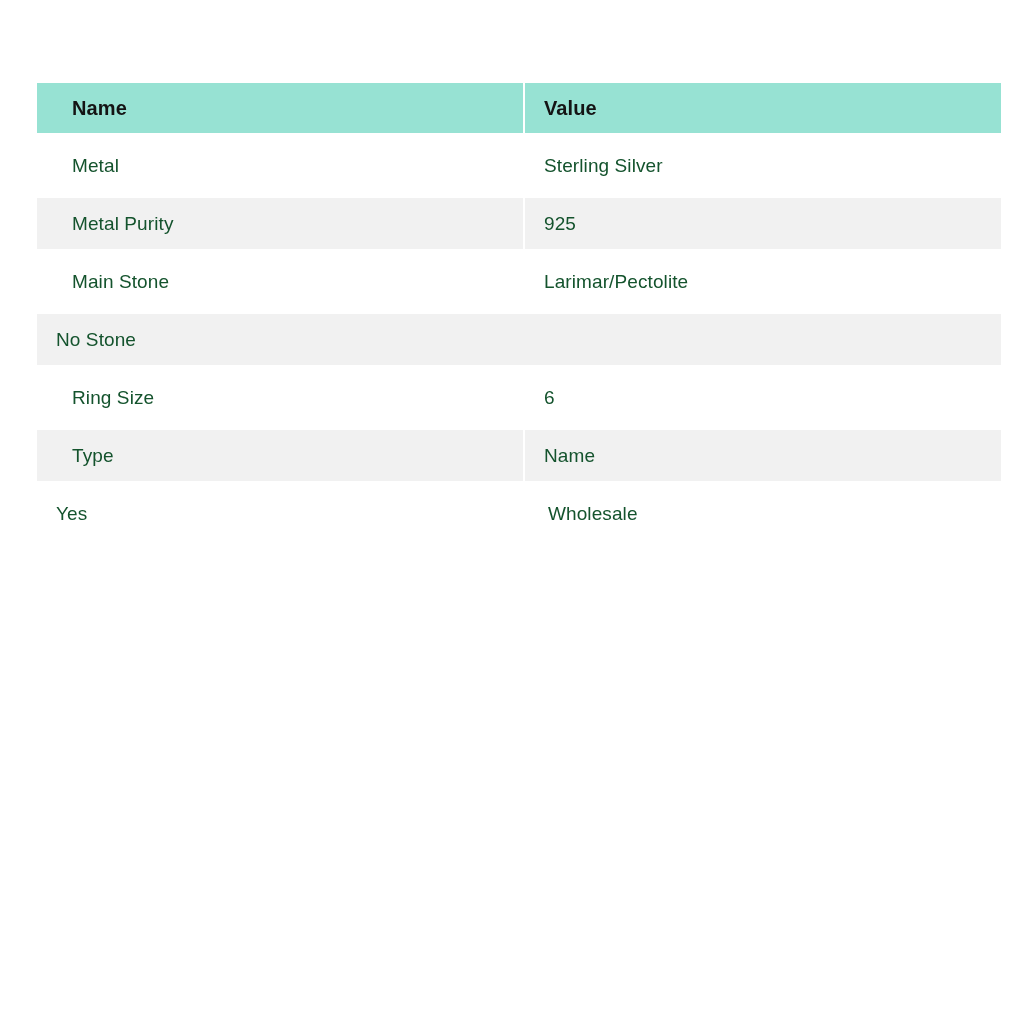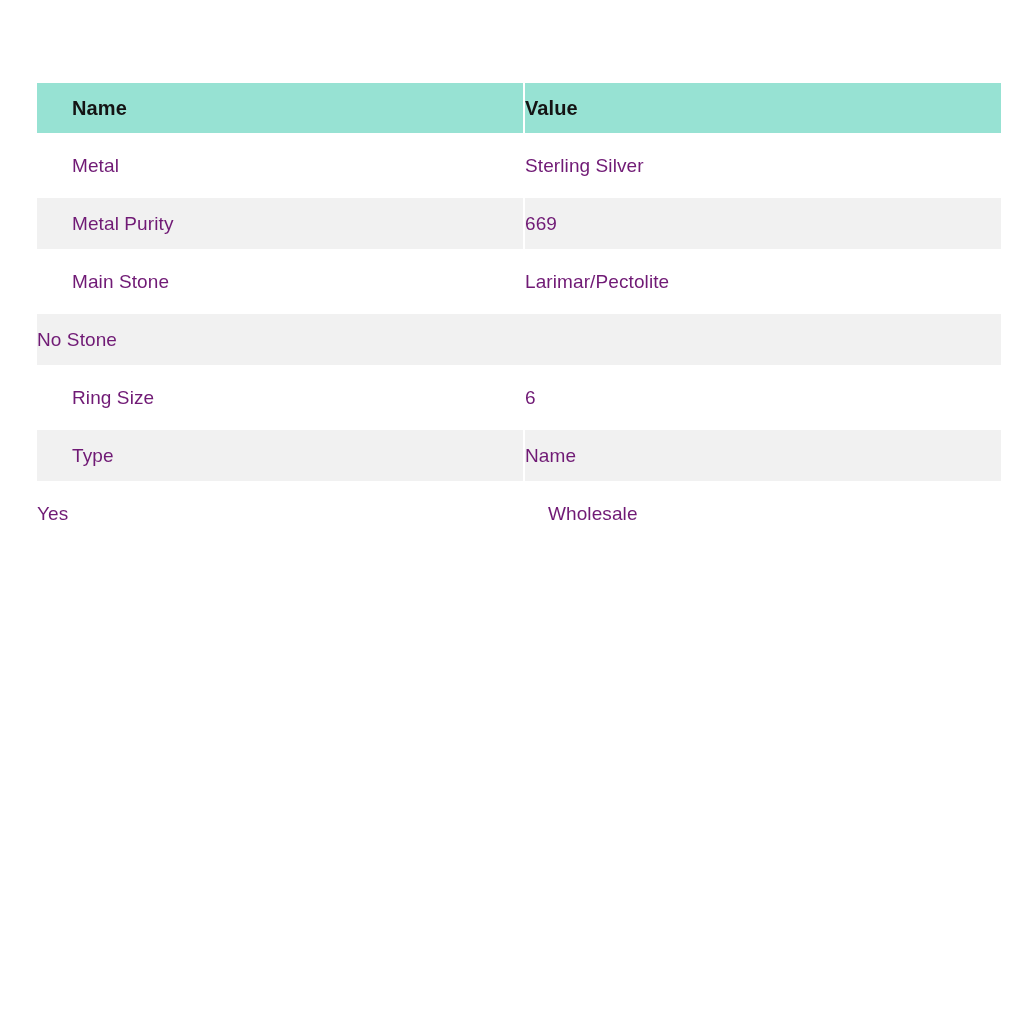--- a/index.html
+++ b/index.html
@@ -26,32 +26,33 @@
     height: 50px;
   }
   .cell {
     display: flex;
     align-items: center;
     box-sizing: border-box;
     height: 100%;
     background: #ffffff;
     font-size: 19px;
     font-weight: 400;
-    color: #701a75;
+    color: #14532d;
     letter-spacing: 0.1px;
     overflow: hidden;
     white-space: nowrap;
   }
   .c-name {
     flex: 0 0 486px;
     padding-left: 35px;
     margin-right: 2px;
   }
   .c-value {
     flex: 1 1 auto;
+    padding-left: 19px;
   }
   .header-row .cell {
     background: #97e2d3;
     font-size: 20px;
     font-weight: 600;
     color: #141414;
   }
   .t-row.alt .cell {
     background: #f1f1f1;
     text-align: center;
@@ -78,21 +79,21 @@
     <div class="cell c-value">
       <span>Sterling Silver</span>
     </div>
   </div>
 
   <div class="t-row alt">
     <div class="cell c-name">
       <span>Metal Purity</span>
     </div>
     <div class="cell c-value">
-      <span>669</span>
+      <span>925</span>
     </div>
   </div>
 
   <div class="t-row">
     <div class="cell c-name">
       <span>Main Stone</span>
     </div>
     <div class="cell c-value">
       <span>Larimar/Pectolite</span>
     </div>

